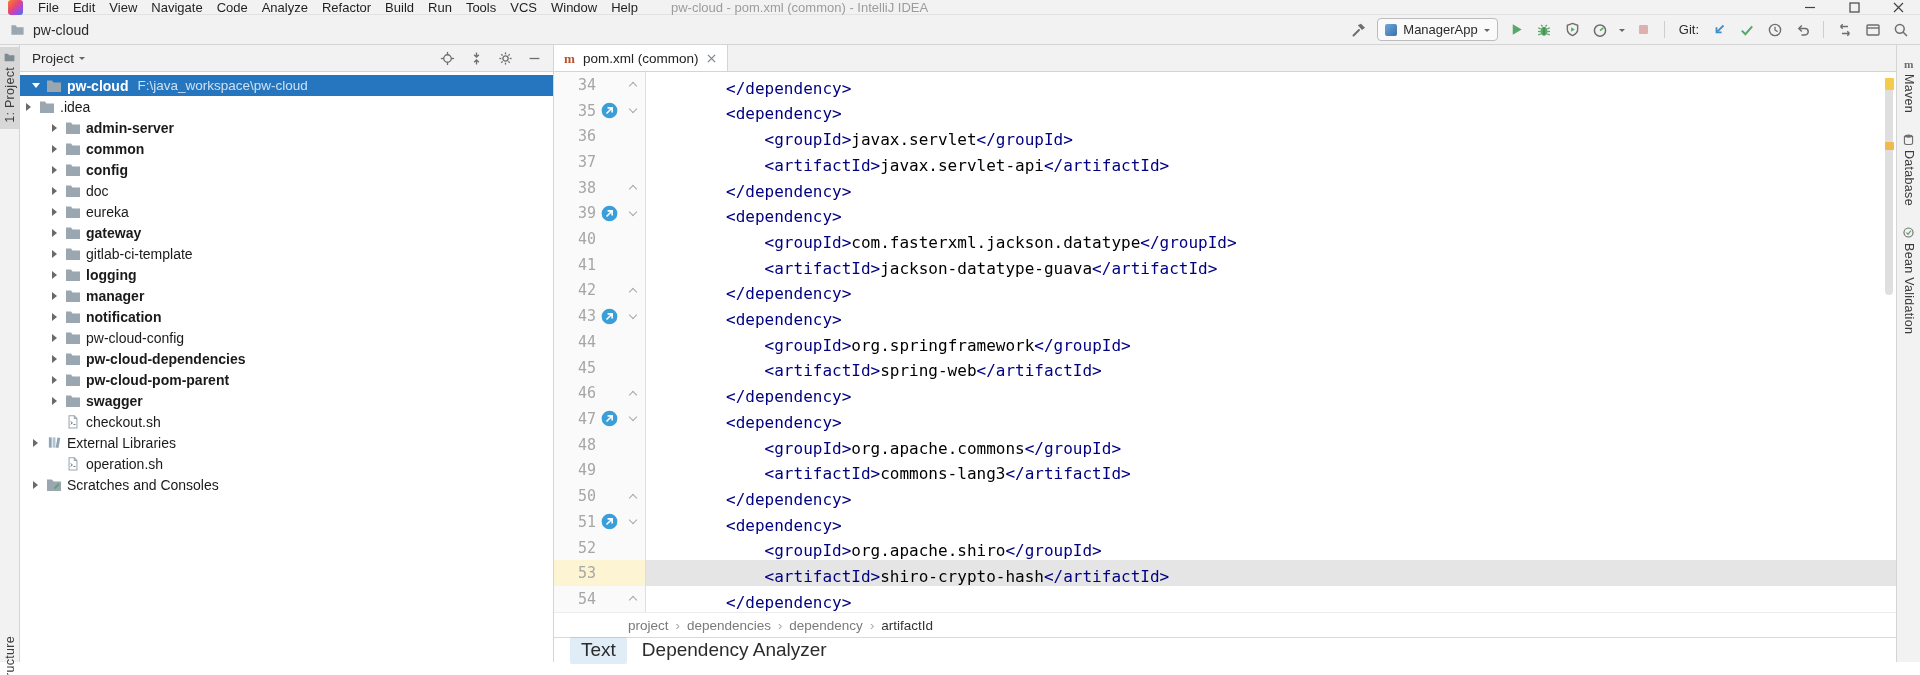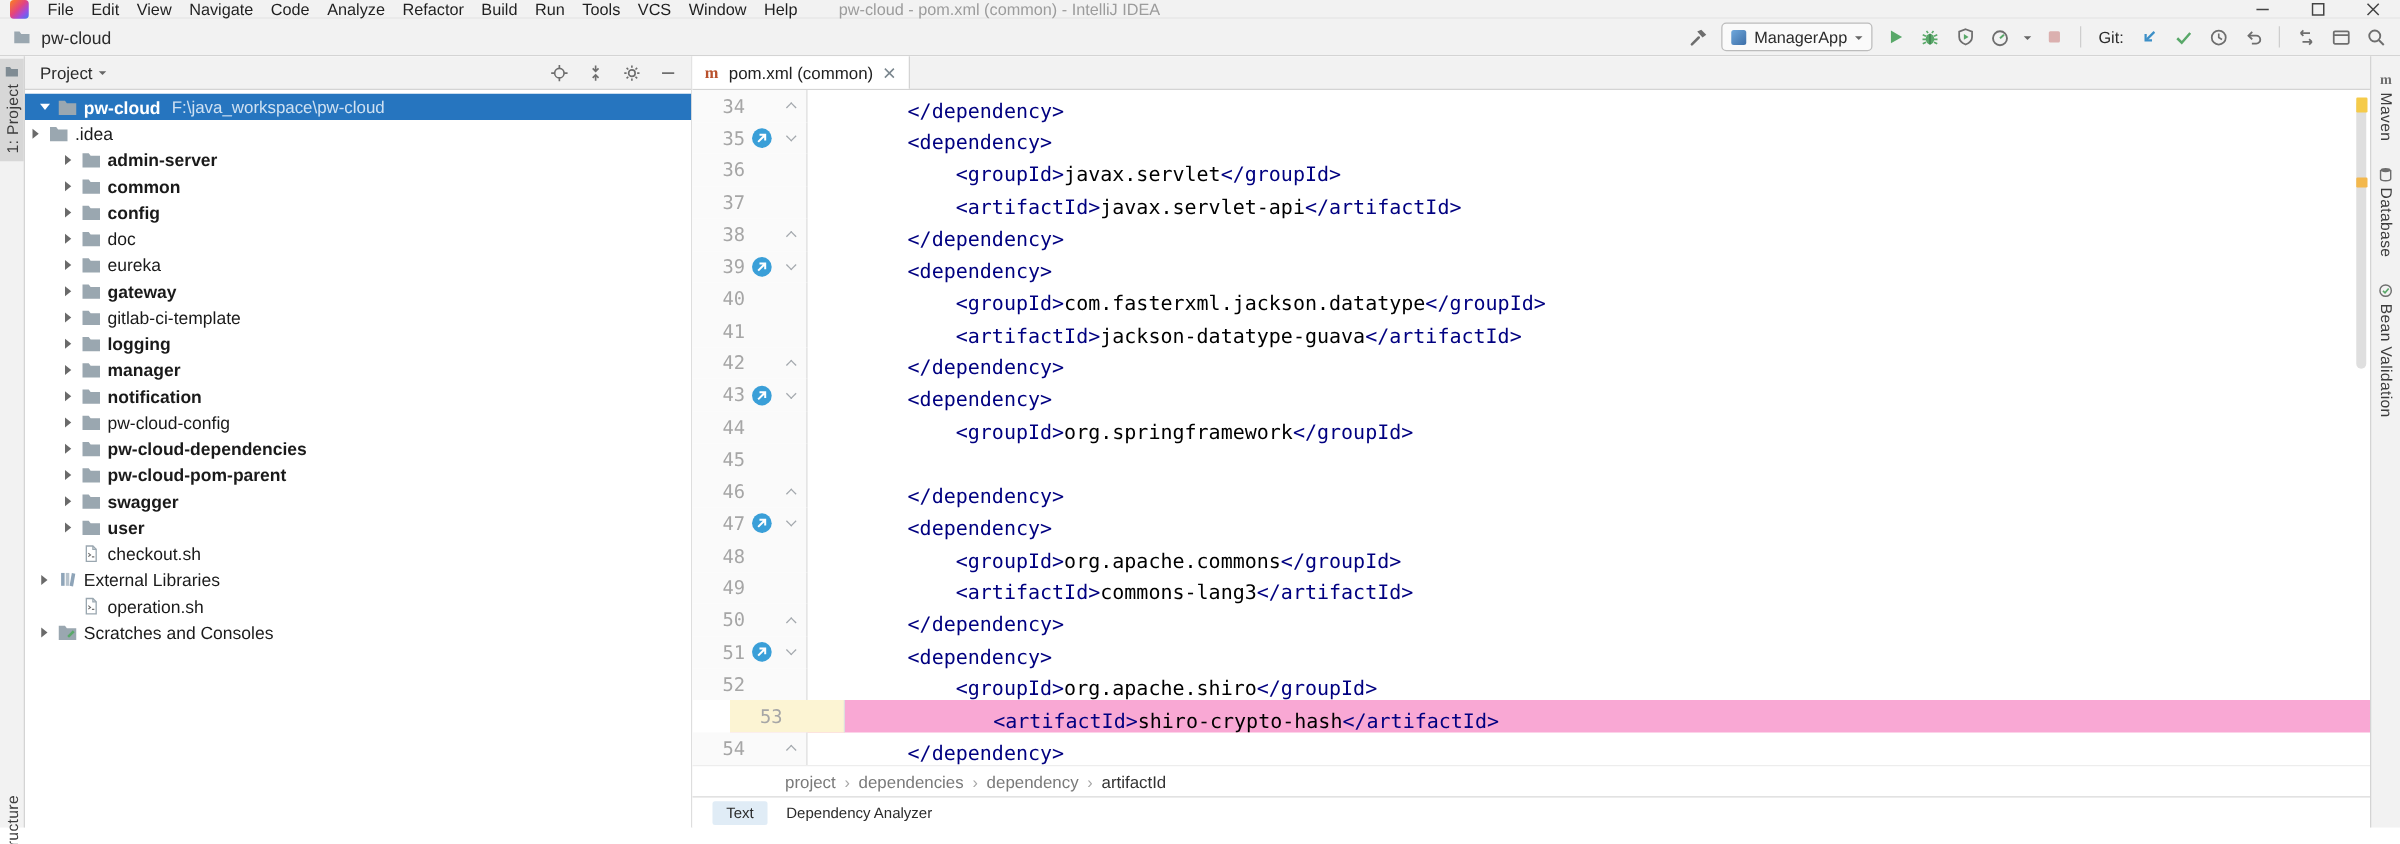--- a/index.html
+++ b/index.html
@@ -59,21 +59,21 @@
   .tree-row.selected .tree-path{color:#cfe1f2;}
 
   
   .editor-col{flex:1;display:flex;flex-direction:column;min-width:0;background:#fff;}
   .tabbar{height:27px;background:#f2f2f2;border-bottom:1px solid #d4d4d4;display:flex;align-items:stretch;}
   .editor-tab{display:flex;align-items:center;gap:6px;background:#fff;border-right:1px solid #d4d4d4;padding:0 9px 0 8px;font-size:13.5px;color:#222;}
   .tab-close{display:flex;align-items:center;justify-content:center;width:13px;height:13px;}
 
   .editor{flex:1;position:relative;font-family:"DejaVu Sans Mono","Liberation Mono",monospace;font-size:16px;overflow:hidden;background:#fff;}
   .line{display:flex;height:25.71px;align-items:flex-end;}
-  .line.current{background:#f9a8d4;margin-left:30px;}
+  .line.current{background:#e5e5e5;}
   .gutter{width:92px;height:100%;background:#fafafa;border-right:1px solid #dedede;display:flex;align-items:center;flex:none;}
   .line.current .gutter{background:#fcf4d3;}
   .lnum{width:42px;text-align:right;color:#a6a6a6;font-size:15px;flex:none;}
   .gslot{width:27px;display:flex;justify-content:center;align-items:center;flex:none;}
   .fslot{width:20px;display:flex;justify-content:center;align-items:center;flex:none;}
   .chev{display:block;width:6px;height:6px;border-right:1.5px solid #a3a8ad;border-bottom:1.5px solid #a3a8ad;}
   .chev.start{transform:rotate(45deg);margin-top:-3px;}
   .chev.end{transform:rotate(225deg);margin-top:3px;}
   .ltext{white-space:pre;margin-left:3px;color:#000;}
   .ltext .tag{color:#000080;}
@@ -82,21 +82,21 @@
   .error-stripe{position:absolute;top:0;right:0;bottom:0;width:14px;}
   .scroll-thumb{position:absolute;top:8px;right:3px;width:8px;height:215px;border-radius:4px;background:rgba(110,110,110,.22);}
   .mark{position:absolute;right:2px;width:9px;border-radius:1px;}
   .mark.m1{top:6px;height:12px;background:#f5cb4a;}
   .mark.m2{top:70px;height:8px;background:#f3b84d;}
 
   .crumbs{height:25px;border-top:1px solid #ededed;display:flex;align-items:center;padding-left:74px;gap:7px;font-size:13.5px;color:#7a7a7a;background:#fff;flex:none;}
   .crumb-sep{color:#a8a8a8;font-size:13px;}
   .crumb.last{color:#333;}
 
-  .bottom-tabs{height:25px;border-top:1px solid #d9d9d9;display:flex;align-items:center;padding-left:16px;gap:4px;background:#fff;font-size:12px;flex:none;}
+  .bottom-tabs{height:25px;border-top:1px solid #d9d9d9;display:flex;align-items:center;padding-left:16px;gap:4px;background:#fff;font-size:19px;flex:none;}
   .btab{padding:2px 11px 3px;color:#2b2b2b;border-radius:2px;}
   .btab.active{background:rgba(38,117,191,.14);}
 
   svg{display:block;}
 </style>
 </head>
 <body>
 
 <div class="titlebar">
   <div class="app-icon"></div>
@@ -472,31 +472,20 @@
             <span class="arr-right"></span>
           </span>
           <span class="tree-icon">
             <svg width="16" height="14" viewBox="0 0 16 14">
               <path d="M1 1.5h5l1.5 2H15v9.5H1z" fill="#9aa7b0"></path>
             </svg>
           </span>
           <span class="tree-label b">swagger</span>
         </div>
         <div class="tree-row" style="padding-left: 26px;">
-          <span class="tree-arrow">
-            <span class="arr-right"></span>
-          </span>
-          <span class="tree-icon">
-            <svg width="16" height="14" viewBox="0 0 16 14">
-              <path d="M1 1.5h5l1.5 2H15v9.5H1z" fill="#9aa7b0"></path>
-            </svg>
-          </span>
-          <span class="tree-label b">user</span>
-        </div>
-        <div class="tree-row" style="padding-left: 26px;">
           <span class="tree-arrow"></span>
           <span class="tree-icon">
             <svg width="14" height="15" viewBox="0 0 16 16">
               <path d="M3.5 1.5h6l3 3v11h-9z" fill="#fff" stroke="#9aa7b0" stroke-width="1.2"></path>
               <path d="M9.5 1.5v3h3" fill="none" stroke="#9aa7b0" stroke-width="1.2"></path>
               <path d="M5.3 8 l2 1.6 -2 1.6 M8.6 11.4 h2.2" stroke="#6e6e6e" stroke-width="1.1" fill="none"></path>
             </svg>
           </span>
           <span class="tree-label">checkout.sh</span>
         </div>
@@ -672,20 +661,21 @@
               <span class="fslot"></span>
             </div>
             <div class="ltext"><span>            </span><span class="tag">&lt;groupId&gt;</span><span class="text">org.springframework</span><span class="tag">&lt;/groupId&gt;</span></div>
           </div>
           <div class="line">
             <div class="gutter">
               <span class="lnum">45</span>
               <span class="gslot"></span>
               <span class="fslot"></span>
             </div>
+            <div class="ltext"><span>            </span><span class="tag">&lt;artifactId&gt;</span><span class="text">spring-web</span><span class="tag">&lt;/artifactId&gt;</span></div>
           </div>
           <div class="line">
             <div class="gutter">
               <span class="lnum">46</span>
               <span class="gslot"></span>
               <span class="fslot">
                 <span class="chev end"></span>
               </span>
             </div>
             <div class="ltext"><span>        </span><span class="tag">&lt;/dependency&gt;</span></div>

